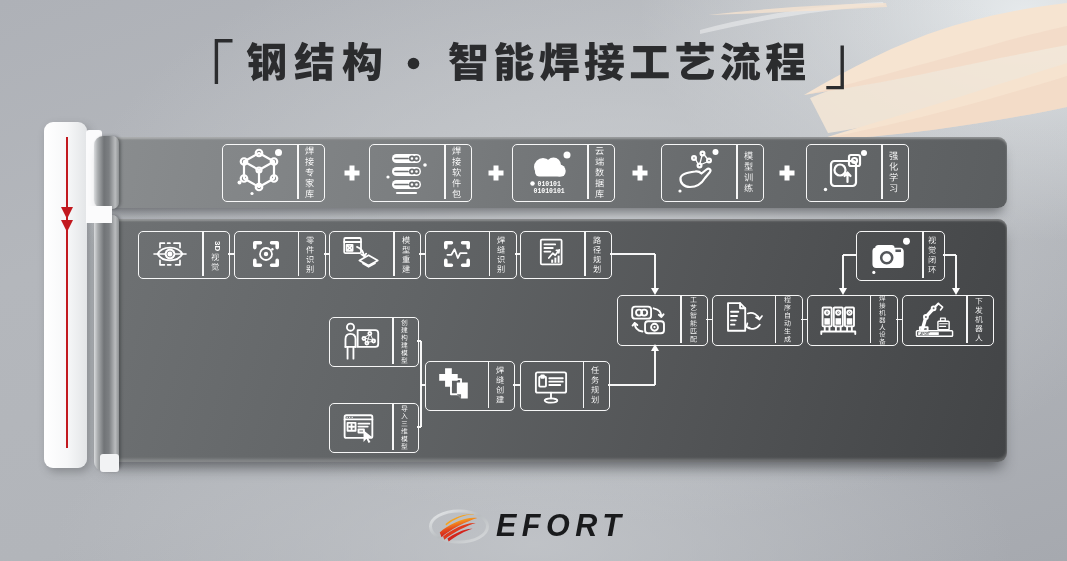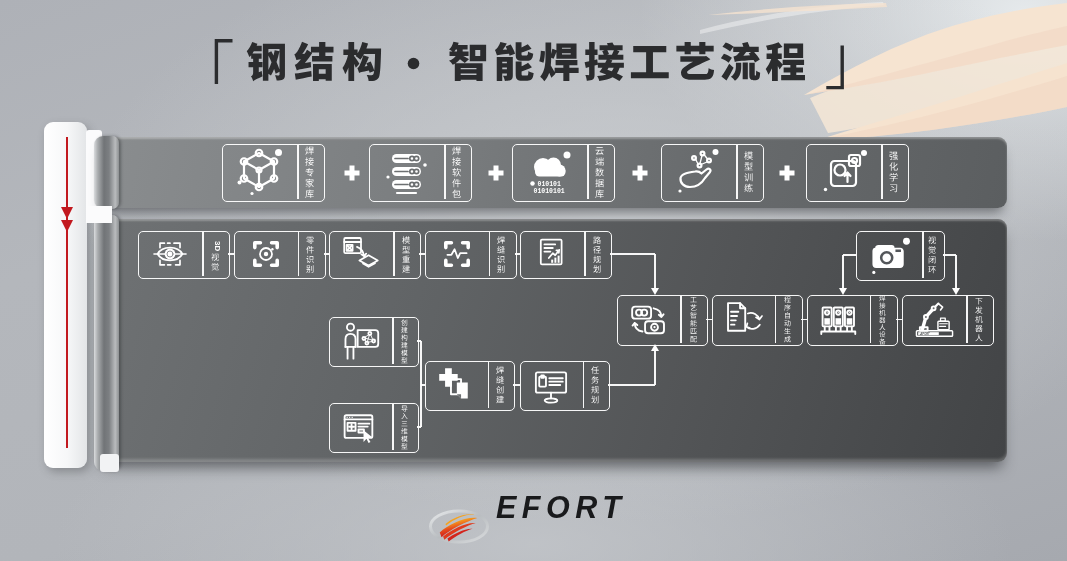--- a/index.html
+++ b/index.html
@@ -516,21 +516,21 @@
       </linearGradient>
 </defs>
 <ellipse cx="34" cy="22.5" rx="28.5" ry="15.5" stroke="url(#rg)" stroke-width="3" fill="none"></ellipse>
 <g transform="rotate(-21 34 22.5) translate(5.5 3.5) scale(0.84)">
 <path d="M10 27 C22 22 46 20 58 21 C46 14 22 16 10 21 Z" fill="url(#wg)"></path>
 <path d="M12 31 C24 27 44 25 54 26 C44 21 24 23 12 27 Z" fill="#e03a1d"></path>
 <path d="M16 35 C26 32 40 30 48 31 C40 27 24 29 16 31 Z" fill="#d3241c"></path>
 <path d="M20 16 C32 12 48 12 56 16 C48 10 30 10 20 14 Z" fill="#f6a31d"></path>
 </g>
 </svg>
-<div class="abs" style="left:496px;top:490px;width:200px;font-family:'Liberation Sans',sans-serif;font-weight:bold;font-style:italic;font-size:30.5px;letter-spacing:5.5px;color:#191a1c">EFORT</div>
+<div class="abs" style="left:496px;top:508px;width:200px;font-family:'Liberation Sans',sans-serif;font-weight:bold;font-style:italic;font-size:30.5px;letter-spacing:5.5px;color:#191a1c">EFORT</div>
 <svg style="position:absolute;width:0;height:0">
     <defs>
       <path id="g0" d="M175 979C195 960 232 941 403 859C395 829 386 771 384 732L312 764V639H402V510H312V433H381V304H158C170 287 181 269 192 251H383V113H260L278 66L151 27C123 112 74 195 18 248C39 283 73 360 83 392C98 378 112 362 126 346V433H174V510H62V639H174V778C174 822 144 849 120 862C141 889 167 946 175 979ZM700 225C692 267 682 310 671 352C653 316 635 281 617 248L546 288V197H817V698C799 642 774 578 745 512C773 426 797 336 816 247ZM412 70V972H546V801C570 816 595 832 609 843C636 796 662 741 686 680C702 724 715 765 724 801L817 747V820C817 834 812 839 799 839C785 839 743 840 707 837C725 870 743 927 748 962C816 962 865 959 902 938C939 917 950 883 950 822V70ZM546 353C572 406 598 462 623 519C600 587 574 650 546 706Z"></path>
       <path id="g1" d="M20 795 43 944C155 921 299 894 432 865L420 729C277 755 123 781 20 795ZM612 24V141H413V275L316 211C299 246 279 281 258 314L202 318C255 247 307 162 344 81L194 20C159 129 94 241 72 270C50 300 32 318 8 325C26 365 50 436 58 466C75 458 99 452 169 443C142 478 119 504 106 517C71 553 50 573 19 580C36 619 60 690 67 718C100 701 149 688 418 641C413 610 409 554 410 515L265 536C332 462 394 378 444 295L423 281H612V365H440V503H936V365H765V281H963V141H765V24ZM463 560V974H605V931H772V970H921V560ZM605 801V690H772V801Z"></path>
       <path id="g2" d="M156 25V208H34V342H148C122 454 72 585 13 659C36 699 67 766 80 808C108 765 134 708 156 644V975H297V553C313 590 328 626 338 653L424 553C407 523 324 401 297 368V342H351L330 367C363 388 421 434 446 459C477 419 508 370 536 315H807C802 511 796 639 786 718C768 659 731 569 702 502L595 540L621 607L552 619C591 548 629 467 655 389L518 349C494 457 444 572 427 601C410 632 394 651 374 657C389 691 411 754 418 780C443 766 480 754 658 718L674 774L784 730C778 777 770 805 761 816C749 830 739 835 721 835C697 835 653 835 604 830C629 871 647 934 649 974C703 975 757 976 793 968C833 960 861 947 890 905C928 852 940 689 953 247C953 229 954 181 954 181H595C611 141 625 99 636 58L495 25C471 123 431 223 381 300V208H297V25Z"></path>
       <path id="g3" d="M665 221H786V366H665ZM530 94V494H930V94ZM309 793H694V829H309ZM309 690V656H694V690ZM132 17C114 91 76 164 24 210C45 220 79 239 106 256H37V368H187C160 410 111 451 24 484C56 507 97 551 116 580C134 572 151 563 166 554V974H309V943H694V974H844V543H184C231 513 266 480 292 446C333 475 379 511 407 535L511 445C489 431 418 392 371 368H501V256H358V244V207H478V96H243C250 79 255 61 260 43ZM221 207V242V256H155C167 241 179 225 190 207Z"></path>
       <path id="g4" d="M332 507V541H218V507ZM84 389V974H218V792H332V831C332 843 328 846 316 846C304 847 266 847 237 845C255 879 276 935 283 973C342 973 389 971 427 949C465 928 476 893 476 834V389ZM218 647H332V686H218ZM842 81C800 107 745 134 688 159V30H545V315C545 440 575 481 704 481C730 481 796 481 823 481C921 481 959 443 974 310C935 302 876 280 848 258C843 340 837 354 808 354C792 354 740 354 726 354C693 354 688 350 688 313V278C770 254 859 222 933 186ZM847 533C805 561 749 592 690 618V499H546V802C546 928 578 969 707 969C733 969 802 969 829 969C932 969 969 927 984 782C945 773 887 751 857 729C852 825 846 843 815 843C798 843 744 843 730 843C696 843 690 839 690 801V742C775 714 866 679 942 639ZM89 354C117 342 159 334 383 313C389 331 394 347 397 362L530 310C515 246 468 156 424 87L300 133C313 155 326 180 338 205L231 213C267 166 303 112 329 61L173 22C148 93 105 160 90 179C74 200 57 214 40 219C57 257 81 324 89 354Z"></path>
       <path id="g5" d="M54 236C52 320 38 430 15 494L118 531C142 454 155 338 154 249ZM569 299H783V327H569ZM569 165H783V192H569ZM434 58V223L335 188C329 226 319 273 307 316V39H168V384C168 550 155 736 39 870C70 893 119 947 141 981C197 919 234 850 259 775C279 819 298 862 311 897L412 798L403 782H603V975H750V782H976V653H750V593H946V465H414V593H603V653H390V759C364 712 323 641 297 598C304 535 306 472 307 410L365 435C386 392 409 328 434 267V434H925V58Z"></path>
       <path id="g6" d="M559 53 584 106H382V227H501L446 247C461 273 475 306 484 334H355V456H556C545 481 533 507 519 533H340V563L324 447L260 463V341H332V208H260V26H127V208H34V341H127V495C86 505 49 513 17 519L47 658L127 637V817C127 830 123 834 111 834C99 834 66 834 34 832C51 871 67 931 70 967C135 968 182 962 216 940C250 917 260 881 260 818V600L340 578V653H451C426 692 401 727 378 757C431 774 489 795 547 819C488 838 414 848 321 854C342 882 365 934 375 974C516 955 621 929 699 885C766 917 825 949 867 977L953 867C914 843 863 817 806 791C833 754 854 708 871 653H975V533H666L694 472L615 456H962V334H817L867 248L795 227H944V106H733C722 82 709 56 696 35ZM571 227H730C718 262 699 303 682 334H565L612 316C605 291 588 257 571 227ZM726 653C714 686 698 714 677 738L573 699L601 653Z"></path>
       <path id="g7" d="M41 763V910H964V763H579V276H904V124H98V276H412V763Z"></path>

